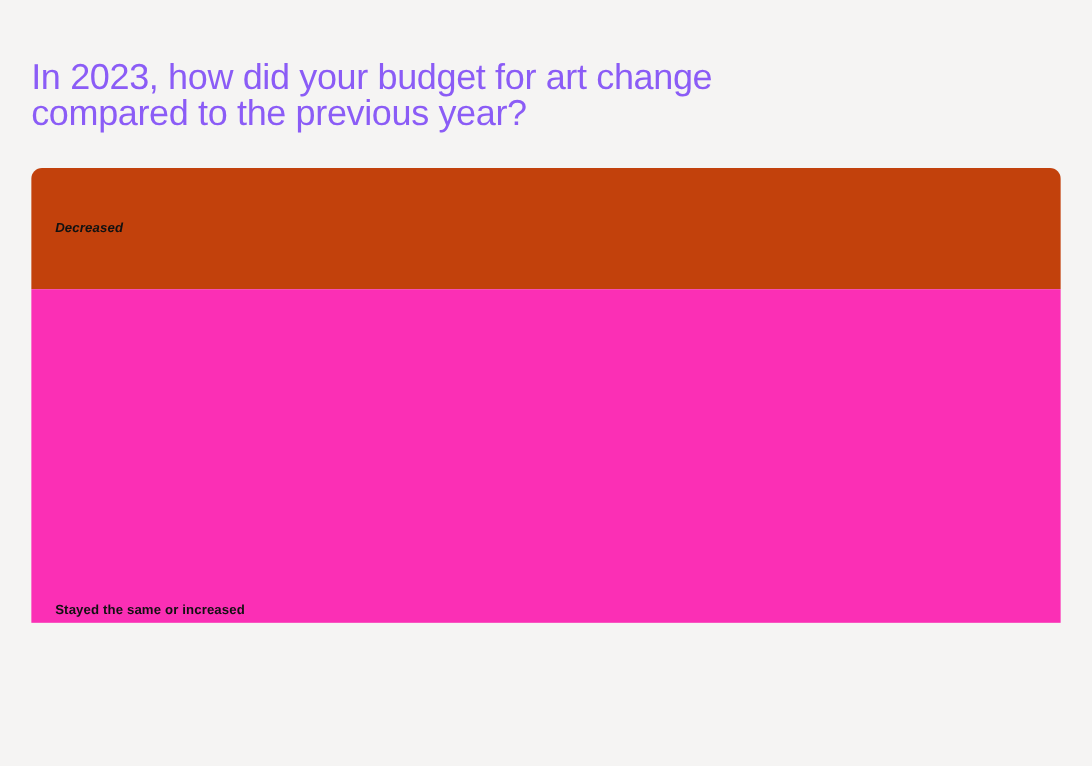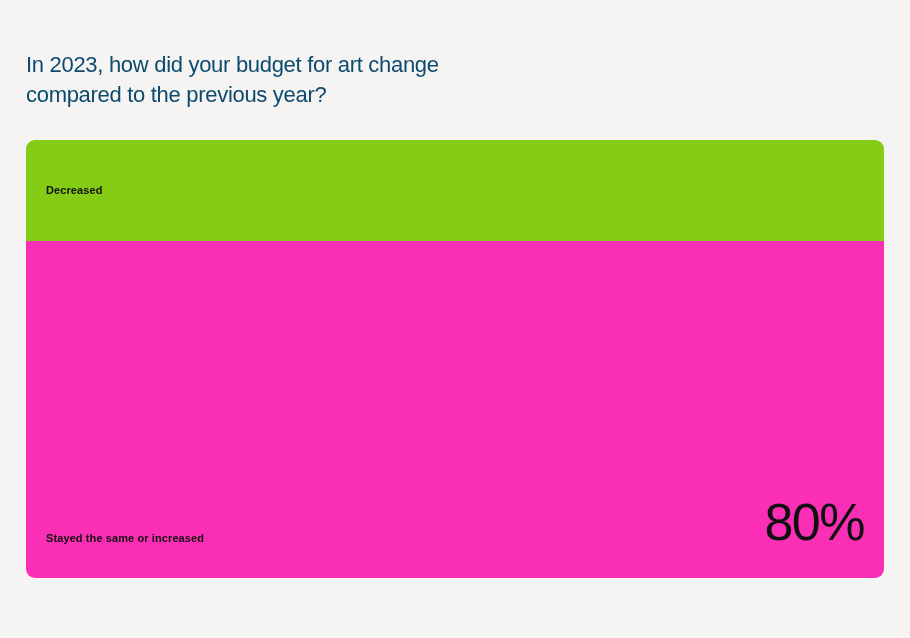--- a/index.html
+++ b/index.html
@@ -20,25 +20,25 @@
     height: 638px;
     box-sizing: border-box;
   }
 
   .chart-title {
     position: absolute;
     left: 26px;
     top: 50px;
     width: 640px;
     margin: 0;
-    font-size: 22px;
+    font-size: 30px;
     line-height: 30px;
     font-weight: 400;
     letter-spacing: -0.3px;
-    color: #0c4a6e;
+    color: #8b5cf6;
     white-space: pre-line;
   }
 
   .stack-wrap {
     position: absolute;
     left: 26px;
     top: 140px;
     width: 858px;
     height: 438px;
     border-radius: 9px;
@@ -56,23 +56,22 @@
     justify-content: space-between;
     padding: 0 20px;
   }
 
   .segment-top {
     height: 101px;
     align-items: center;
   }
 
   .segment-bottom {
-    height: 337px;
+    height: 278px;
     align-items: flex-end;
-    padding-bottom: 30px;
   }
 
   .seg-label {
     font-size: 11px;
     font-weight: 600;
     letter-spacing: 0.1px;
     color: #111111;
     line-height: 1;
   }
 
@@ -100,24 +99,23 @@
 </head>
 <body style="background: rgb(245, 244, 243);">
 
 <div class="page">
 
   <h1 class="chart-title">In 2023, how did your budget for art change
 compared to the previous year?</h1>
 
   <div class="stack-wrap">
 
-    <div class="segment segment-top" style="background: #84cc16;">
+    <div class="segment segment-top" style="background: #c2410c; font-style: italic;">
       <span class="seg-label">Decreased</span>
     </div>
 
     <div class="segment segment-bottom" style="background: rgb(251, 47, 181);">
       <span class="seg-label">Stayed the same or increased</span>
-      <span class="seg-value">80%</span>
     </div>
 
   </div>
 
 </div>
 
 </body></html>

